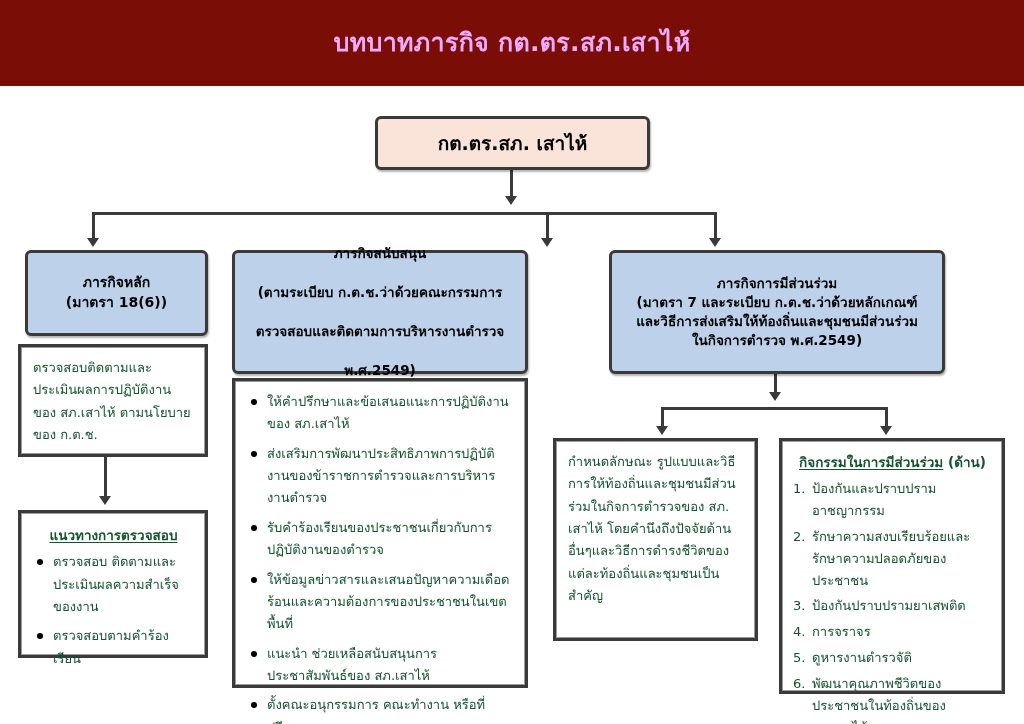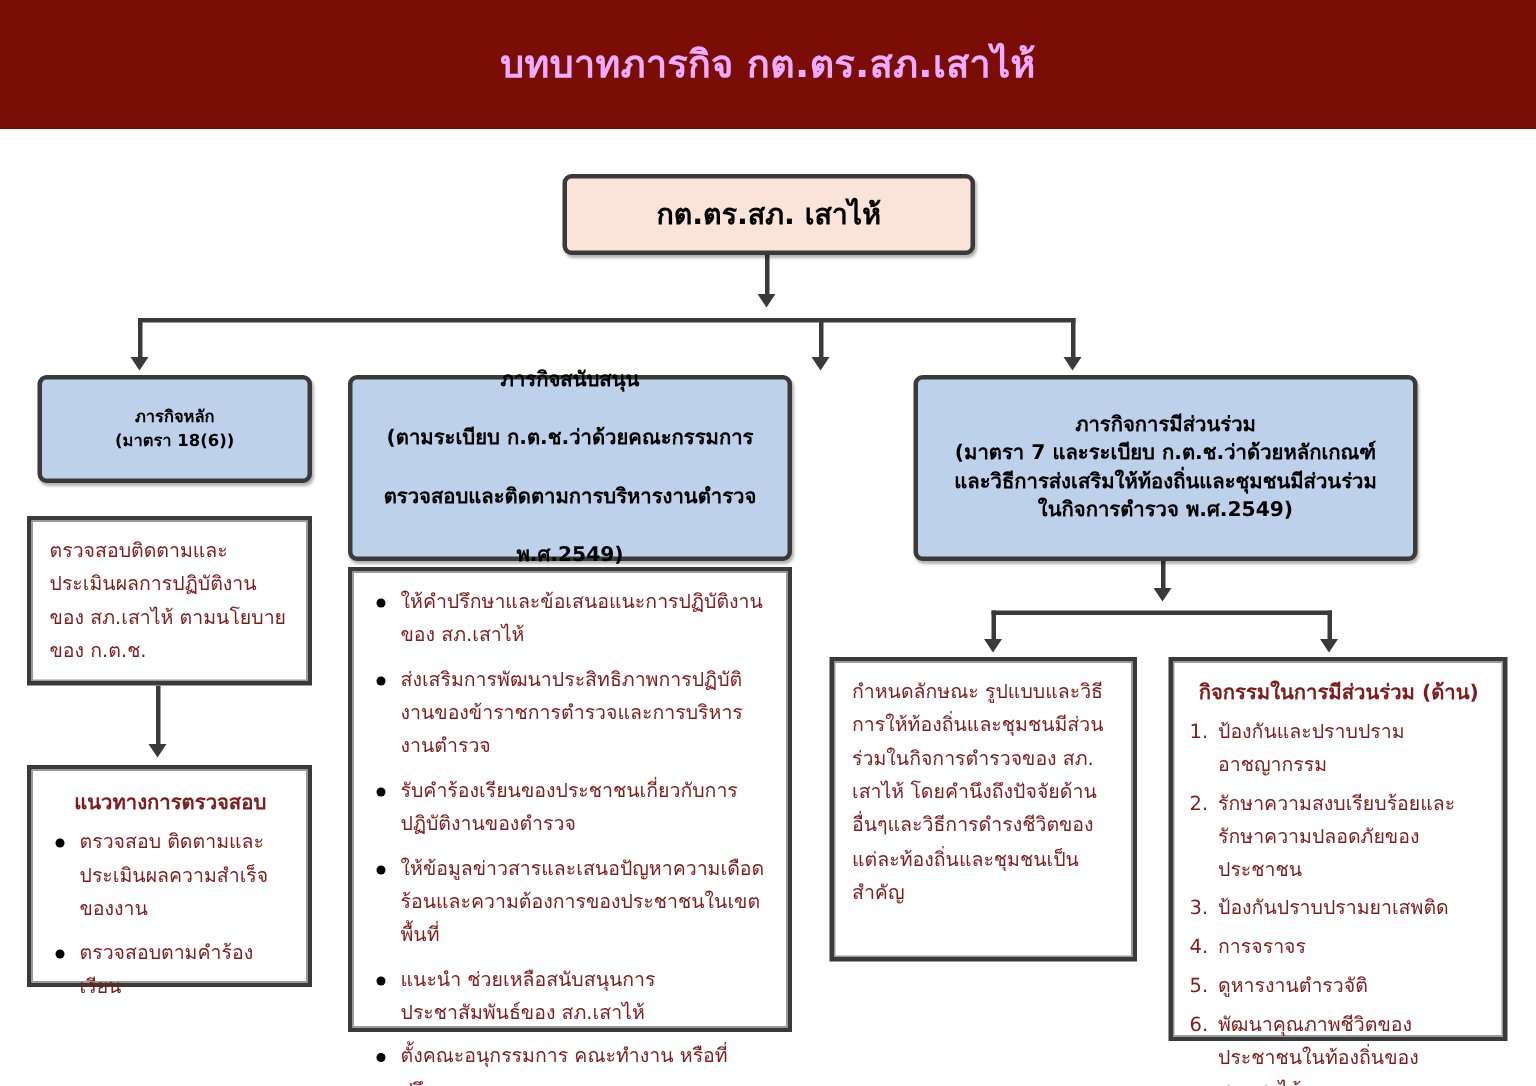--- a/index.html
+++ b/index.html
@@ -88,40 +88,41 @@
     background: #ffffff;
     border: 3px solid #3a3a3a;
     z-index: 3;
   }
   .textbox .inner {
     box-sizing: border-box;
     width: 100%;
     height: 100%;
     border: 1px solid #9a9a9a;
     padding: 9px 10px 8px 11px;
-    color: #7f1d1d;
+    color: #14532d;
     font-size: 13px;
     line-height: 1.72;
   }
   .textbox .inner.tight {
     padding: 8px 8px 8px 9px;
   }
 
   .para {
     margin: 0;
   }
 
   .box-heading {
     text-align: center;
     font-weight: bold;
     font-size: 13.5px;
     margin: 2px 0 6px 0;
     line-height: 1.5;
   }
   .box-heading .u {
+    text-decoration: underline;
     text-underline-offset: 2px;
   }
 
   
   ul.bullets {
     list-style: none;
     margin: 0;
     padding: 0;
   }
   ul.bullets > li {
@@ -202,21 +203,21 @@
   <div class="conn-v" style="left:546px; top:126px; height:29px;"></div>
   <div class="arrow-down" style="left:541px; top:152px;"></div>
 
   <div class="conn-v" style="left:714px; top:126px; height:29px;"></div>
   <div class="arrow-down" style="left:709px; top:152px;"></div>
 
   <div class="node rounded root-node" style="left:375px; top:30px; width:275px; height:54px;">
     <span class="line">กต.ตร.สภ. เสาไห้</span>
   </div>
 
-  <div class="node rounded" style="left:25px; top:164px; width:183px; height:72px; font-size:11px;">
+  <div class="node rounded" style="left:25px; top:164px; width:183px; height:86px; font-size:14px;">
     <span class="line">ภารกิจหลัก</span>
     <span class="line">(มาตรา 18(6))</span>
   </div>
 
   <div class="textbox" style="left:18px; top:258px; width:190px; height:113px;">
     <div class="inner">
       <p class="para">ตรวจสอบติดตามและประเมินผลการปฏิบัติงานของ สภ.เสาไห้ ตามนโยบายของ ก.ต.ช.</p>
     </div>
   </div>
 

